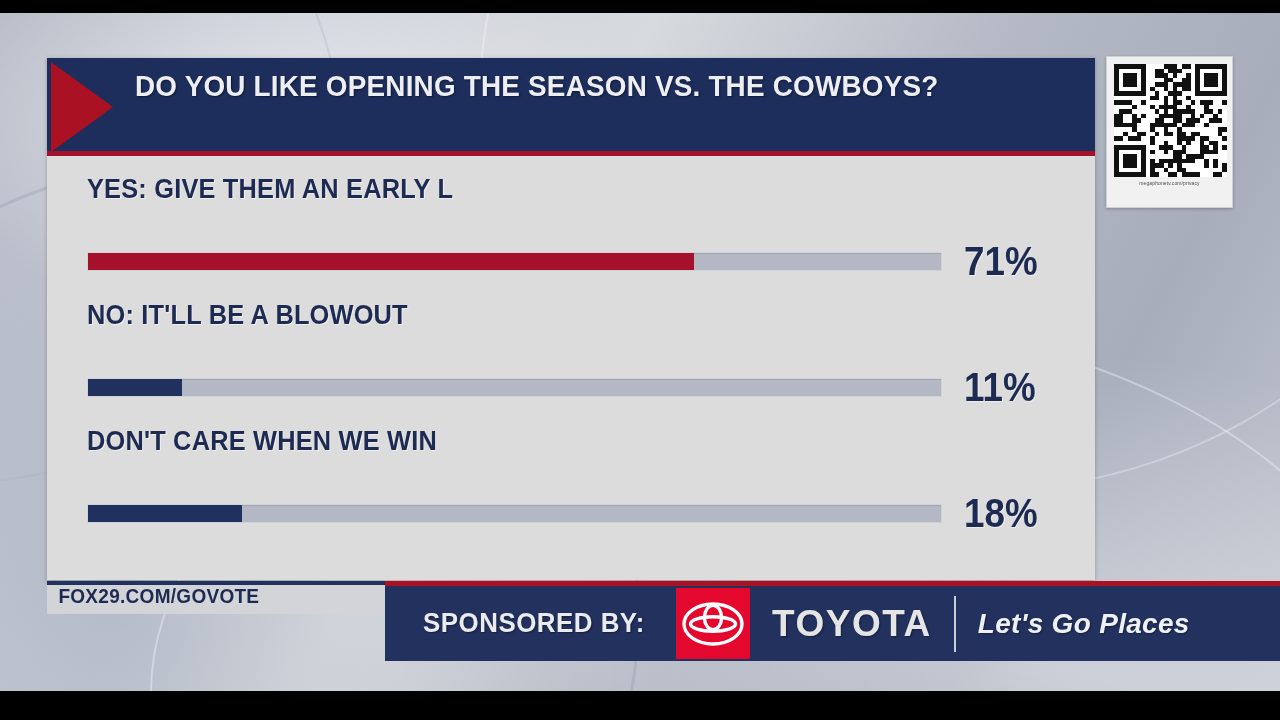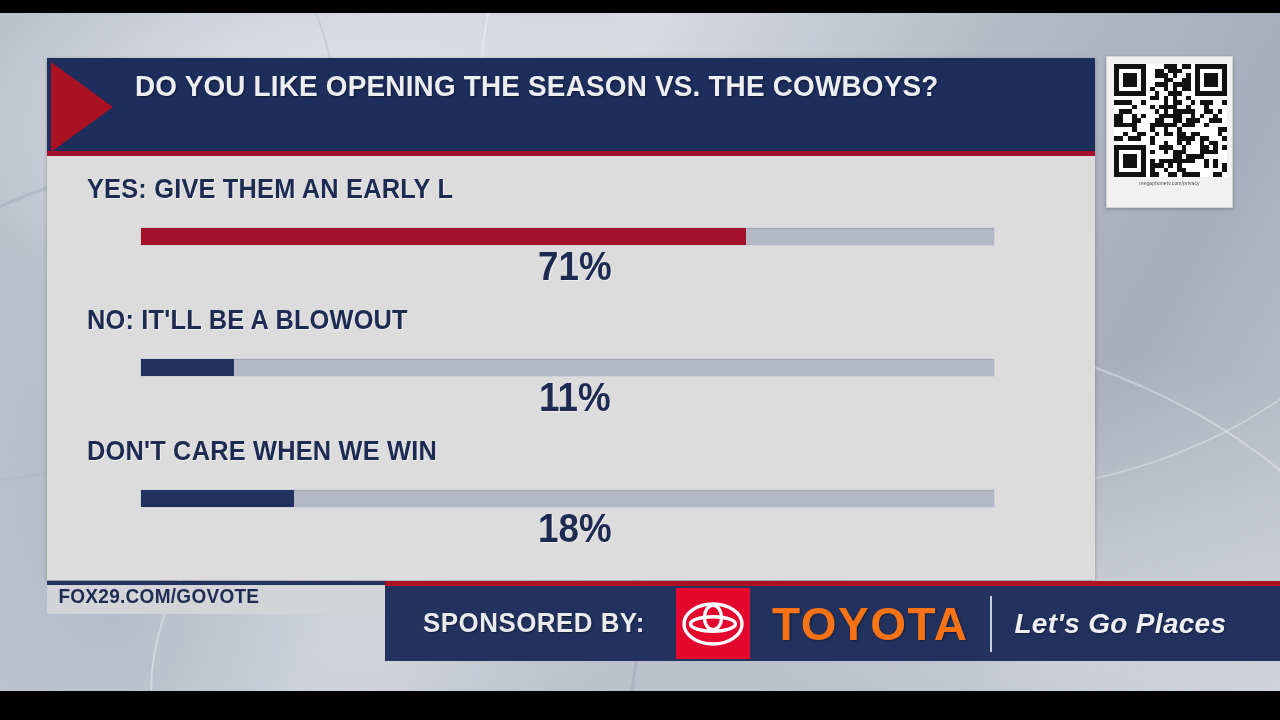--- a/index.html
+++ b/index.html
@@ -83,22 +83,21 @@
     font-size:27px;
     font-weight:bold;
     letter-spacing:.2px;
     transform:scaleX(.94);
     transform-origin:left center;
     text-shadow:1px 1px 0 rgba(255,255,255,.55);
     white-space:nowrap;
   }
   .bar-line {
     display:flex; align-items:center;
-    margin-top:22px;
-    flex-direction:column;
+    margin-top:36px;
   }
   .track {
     position:relative;
     width:855px; height:19px;
     background:#b3b8c4;
     border:1px solid #cfd2d8;
     box-shadow:inset 0 1px 1px rgba(0,0,0,.10);
   }
   .fill {
     position:absolute; left:0; top:0; bottom:0;
@@ -150,22 +149,22 @@
     transform-origin:left center;
     text-shadow:1px 1px 2px rgba(0,0,0,.4);
   }
   .toyota-mark {
     width:74px; height:71px; margin-left:22px;
     background:#e4072e;
     display:flex; align-items:center; justify-content:center;
     flex:none;
   }
   .toyota-word {
-    color:#f97316;
-    font-size:46px; font-weight:bold;
+    color:#e5e5e5;
+    font-size:37px; font-weight:bold;
     letter-spacing:1.5px;
     margin-left:22px;
     text-shadow:1px 1px 2px rgba(0,0,0,.35);
   }
   .divider {
     width:2px; height:56px;
     background:#c9cedb;
     margin:0 22px;
     flex:none;
   }

